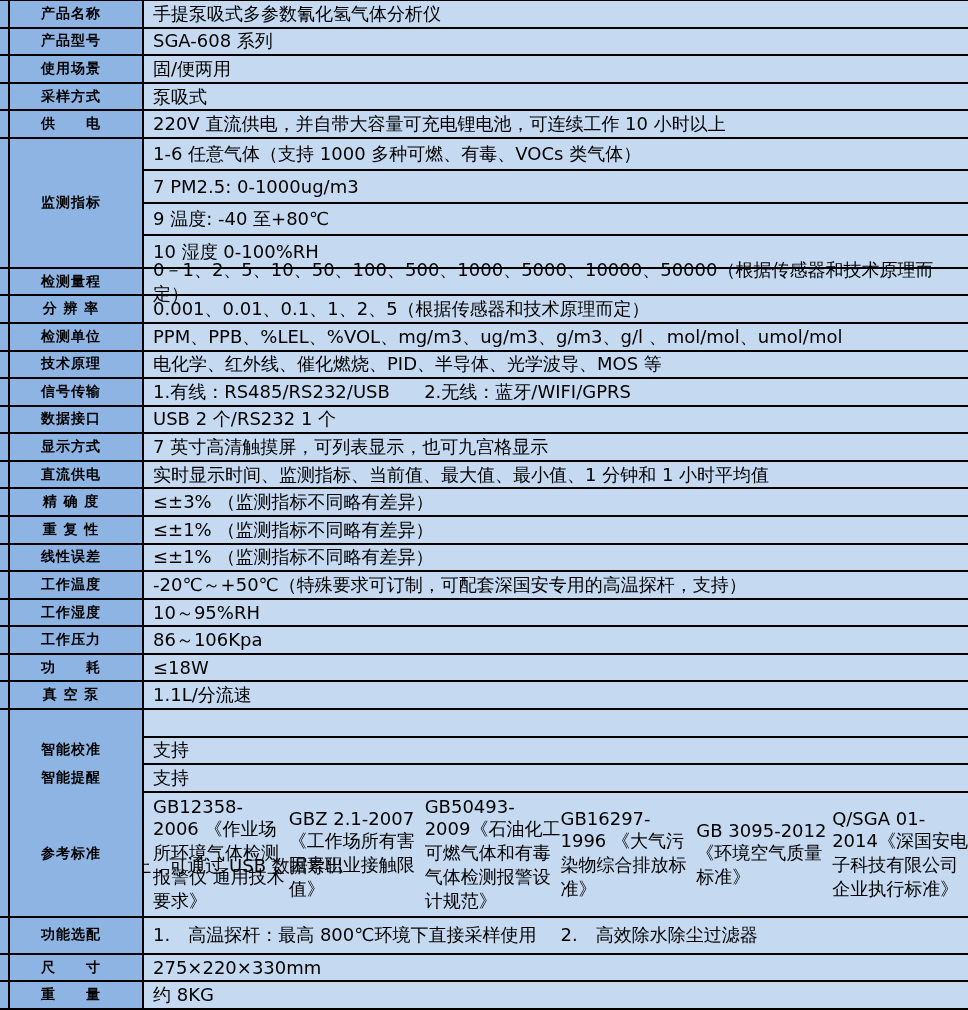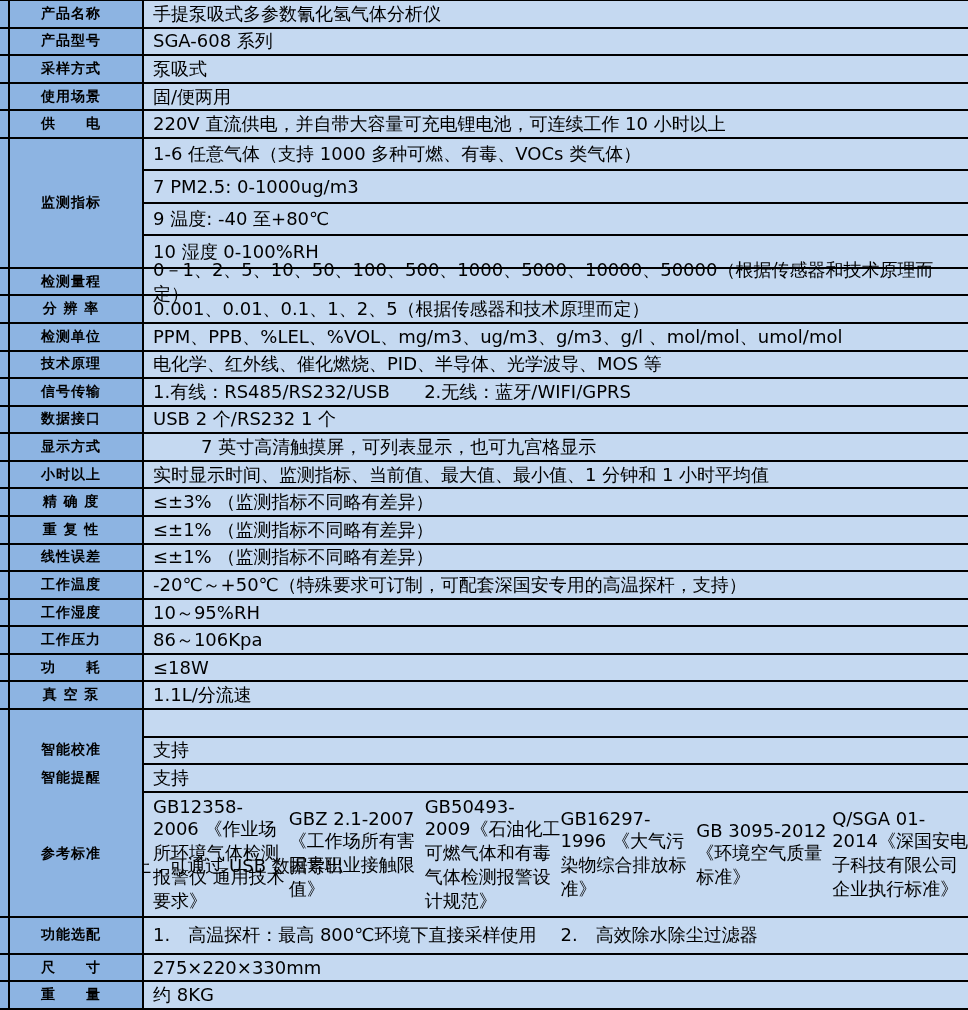--- a/index.html
+++ b/index.html
@@ -67,26 +67,26 @@
 <div class="spec-table">
     <div class="row" style="flex-grow: 27.5;">
       <div class="label-cell">产品名称</div>
       <div class="value-area single">手提泵吸式多参数氰化氢气体分析仪</div>
     </div>
     <div class="row" style="flex-grow: 27.5;">
       <div class="label-cell">产品型号</div>
       <div class="value-area single">SGA-608 系列</div>
     </div>
     <div class="row" style="flex-grow: 27.5;">
+      <div class="label-cell">使用场景</div>
+      <div class="value-area single">固/便两用</div>
+    </div>
+    <div class="row" style="flex-grow: 27.5;">
       <div class="label-cell">采样方式</div>
       <div class="value-area single">泵吸式</div>
-    </div>
-    <div class="row" style="flex-grow: 27.5;">
-      <div class="label-cell">使用场景</div>
-      <div class="value-area single">固/便两用</div>
     </div>
     <div class="row" style="flex-grow: 27.5;">
       <div class="label-cell">供　　电</div>
       <div class="value-area single">220V 直流供电，并自带大容量可充电锂电池，可连续工作 10 小时以上</div>
     </div>
     <div class="row" style="flex-grow: 137.5;">
       <div class="label-cell">监测指标</div>
       <div class="value-area group">
         <div class="sub-row">1-6 任意气体（支持 1000 多种可燃、有毒、VOCs 类气体）</div>
         <div class="sub-row">7 PM2.5: 0-1000ug/m3</div>
@@ -111,26 +111,26 @@
       <div class="value-area single">电化学、红外线、催化燃烧、PID、半导体、光学波导、MOS 等</div>
     </div>
     <div class="row" style="flex-grow: 27.5;">
       <div class="label-cell">信号传输</div>
       <div class="value-area single">1.有线：RS485/RS232/USB      2.无线：蓝牙/WIFI/GPRS</div>
     </div>
     <div class="row" style="flex-grow: 27.5;">
       <div class="label-cell">数据接口</div>
       <div class="value-area single">USB 2 个/RS232 1 个</div>
     </div>
-    <div class="row" style="flex-grow: 27.5; gap: 48px;">
+    <div class="row" style="flex-grow: 27.5;">
       <div class="label-cell">显示方式</div>
       <div class="value-area single">7 英寸高清触摸屏，可列表显示，也可九宫格显示</div>
     </div>
     <div class="row" style="flex-grow: 27.5;">
-      <div class="label-cell">小时以上</div>
+      <div class="label-cell">直流供电</div>
       <div class="value-area single">实时显示时间、监测指标、当前值、最大值、最小值、1 分钟和 1 小时平均值</div>
     </div>
     <div class="row" style="flex-grow: 27.5;">
       <div class="label-cell">精 确 度</div>
       <div class="value-area single">≤±3% （监测指标不同略有差异）</div>
     </div>
     <div class="row" style="flex-grow: 27.5;">
       <div class="label-cell">重 复 性</div>
       <div class="value-area single">≤±1% （监测指标不同略有差异）</div>
     </div>

